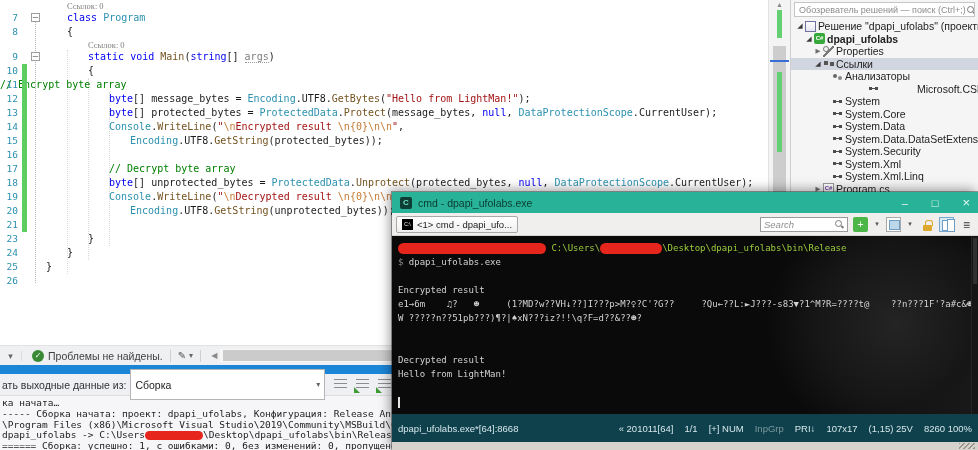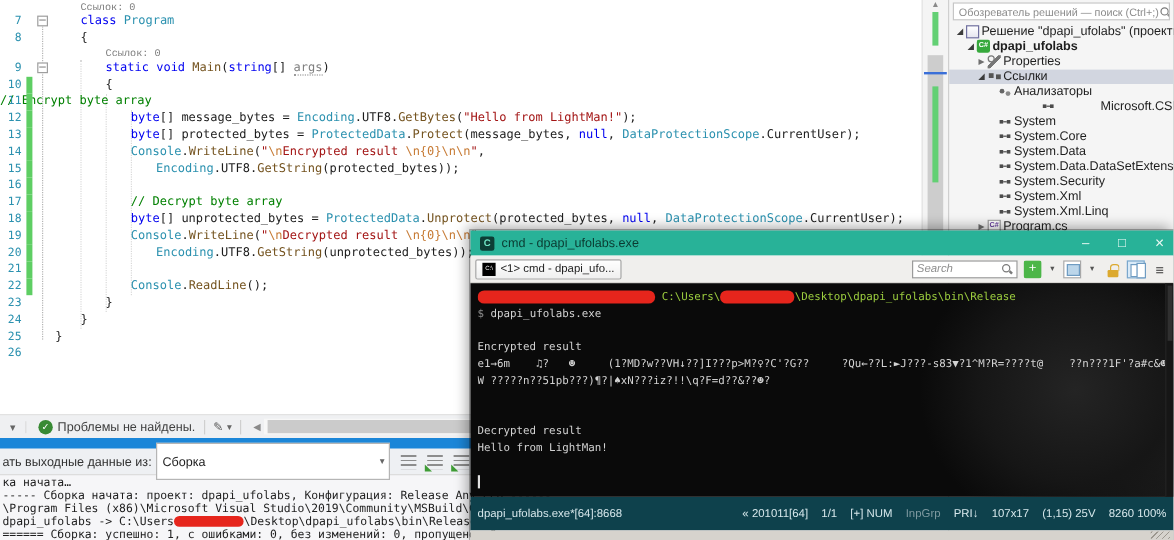--- a/index.html
+++ b/index.html
@@ -5,21 +5,21 @@
   *{box-sizing:border-box;margin:0;padding:0}
   body{background:#888;font-family:"Liberation Sans",sans-serif}
   #screen{position:relative;width:978px;height:450px;overflow:hidden;background:#fff}
 
   
   #editor{position:absolute;left:0;top:0;width:768px;height:345px;background:#fff;overflow:hidden}
   #fold-line{position:absolute;left:35px;top:17px;height:266px;border-left:1px dotted #b4b4b4}
   .iguide{position:absolute;border-left:1px dotted #d9d9d9}
   .crow{position:relative;height:14px;line-height:14px;font-family:"DejaVu Sans Mono","DejaVu Sans",monospace;font-size:10px;white-space:pre}
   .clrow{height:11px;line-height:11px}
-  .cltext{font-family:Liberation Mono, monospace;font-size:8.5px;color:#7d7d7d}
+  .cltext{font-family:Liberation Serif, serif;font-size:8.5px;color:#7d7d7d}
   .ln{position:absolute;left:0;top:0;width:18px;text-align:right;color:#2b91af;font-size:9.5px}
   .chg{position:absolute;left:22px;top:0;bottom:0;width:5px;background:#5ece63}
   .fold{position:absolute;left:31px;top:2px;width:9px;height:9px;border:1px solid #9e9e9e;background:#fff;color:#555;font-size:9px;line-height:7px;text-align:center}
   .codetext{display:block}
   .tok-k{color:#0000f0}.tok-t{color:#2b91af}.tok-m{color:#74531f}.tok-s{color:#a31515}
   .tok-e{color:#c77b35}.tok-c{color:#008000}.tok-p{color:#1c1c1c}
   .tok-g{color:#7f7f7f;border-bottom:1px dotted #9a9a9a}
 
   
   #vscroll{position:absolute;left:768px;top:0;width:22px;height:345px;background:#f4f4f4;border-left:1px solid #e3e3e3}
@@ -139,21 +139,20 @@
         <div class="crow"><span class="chg"></span><span class="ln">12</span><span class="codetext" style="margin-left: 109px;"><span class="tok-k">byte</span><span class="tok-p">[] message_bytes = </span><span class="tok-t">Encoding</span><span class="tok-p">.UTF8.</span><span class="tok-m">GetBytes</span><span class="tok-p">(</span><span class="tok-s">"Hello from LightMan!"</span><span class="tok-p">);</span></span></div>
         <div class="crow"><span class="chg"></span><span class="ln">13</span><span class="codetext" style="margin-left: 109px;"><span class="tok-k">byte</span><span class="tok-p">[] protected_bytes = </span><span class="tok-t">ProtectedData</span><span class="tok-p">.</span><span class="tok-m">Protect</span><span class="tok-p">(message_bytes, </span><span class="tok-k">null</span><span class="tok-p">, </span><span class="tok-t">DataProtectionScope</span><span class="tok-p">.CurrentUser);</span></span></div>
         <div class="crow"><span class="chg"></span><span class="ln">14</span><span class="codetext" style="margin-left: 109px;"><span class="tok-t">Console</span><span class="tok-p">.</span><span class="tok-m">WriteLine</span><span class="tok-p">(</span><span class="tok-s">"</span><span class="tok-e">\n</span><span class="tok-s">Encrypted result </span><span class="tok-e">\n{0}\n\n</span><span class="tok-s">"</span><span class="tok-p">,</span></span></div>
         <div class="crow"><span class="chg"></span><span class="ln">15</span><span class="codetext" style="margin-left: 130px;"><span class="tok-t">Encoding</span><span class="tok-p">.UTF8.</span><span class="tok-m">GetString</span><span class="tok-p">(protected_bytes));</span></span></div>
         <div class="crow"><span class="chg"></span><span class="ln">16</span><span class="codetext" style="margin-left: 109px;"></span></div>
         <div class="crow"><span class="chg"></span><span class="ln">17</span><span class="codetext" style="margin-left: 109px;"><span class="tok-c">// Decrypt byte array</span></span></div>
         <div class="crow"><span class="chg"></span><span class="ln">18</span><span class="codetext" style="margin-left: 109px;"><span class="tok-k">byte</span><span class="tok-p">[] unprotected_bytes = </span><span class="tok-t">ProtectedData</span><span class="tok-p">.</span><span class="tok-m">Unprotect</span><span class="tok-p">(protected_bytes, </span><span class="tok-k">null</span><span class="tok-p">, </span><span class="tok-t">DataProtectionScope</span><span class="tok-p">.CurrentUser);</span></span></div>
         <div class="crow"><span class="chg"></span><span class="ln">19</span><span class="codetext" style="margin-left: 109px;"><span class="tok-t">Console</span><span class="tok-p">.</span><span class="tok-m">WriteLine</span><span class="tok-p">(</span><span class="tok-s">"</span><span class="tok-e">\n</span><span class="tok-s">Decrypted result </span><span class="tok-e">\n{0}\n\n</span><span class="tok-s">"</span><span class="tok-p">,</span></span></div>
         <div class="crow"><span class="chg"></span><span class="ln">20</span><span class="codetext" style="margin-left: 130px;"><span class="tok-t">Encoding</span><span class="tok-p">.UTF8.</span><span class="tok-m">GetString</span><span class="tok-p">(unprotected_bytes));</span></span></div>
         <div class="crow"><span class="chg"></span><span class="ln">21</span><span class="codetext" style="margin-left: 109px;"></span></div>
-        <div class="crow"><span class="chg"></span><span class="ln">22</span><span class="codetext" style="margin-left: 109px;"><span class="tok-t">Console</span><span class="tok-p">.</span><span class="tok-m">ReadLine</span><span class="tok-p">();</span></span></div>
         <div class="crow"><span class="ln">23</span><span class="codetext" style="margin-left: 88px;"><span class="tok-p">}</span></span></div>
         <div class="crow"><span class="ln">24</span><span class="codetext" style="margin-left: 67px;"><span class="tok-p">}</span></span></div>
         <div class="crow"><span class="ln">25</span><span class="codetext" style="margin-left: 46px;"><span class="tok-p">}</span></span></div>
         <div class="crow"><span class="ln">26</span><span class="codetext" style="margin-left: 46px;"></span></div>
       </div>
   </div>
 
   <div id="vscroll">
     <div id="vs-up">▲</div>
     <div class="vs-mark" style="top:10px;height:28px"></div>

